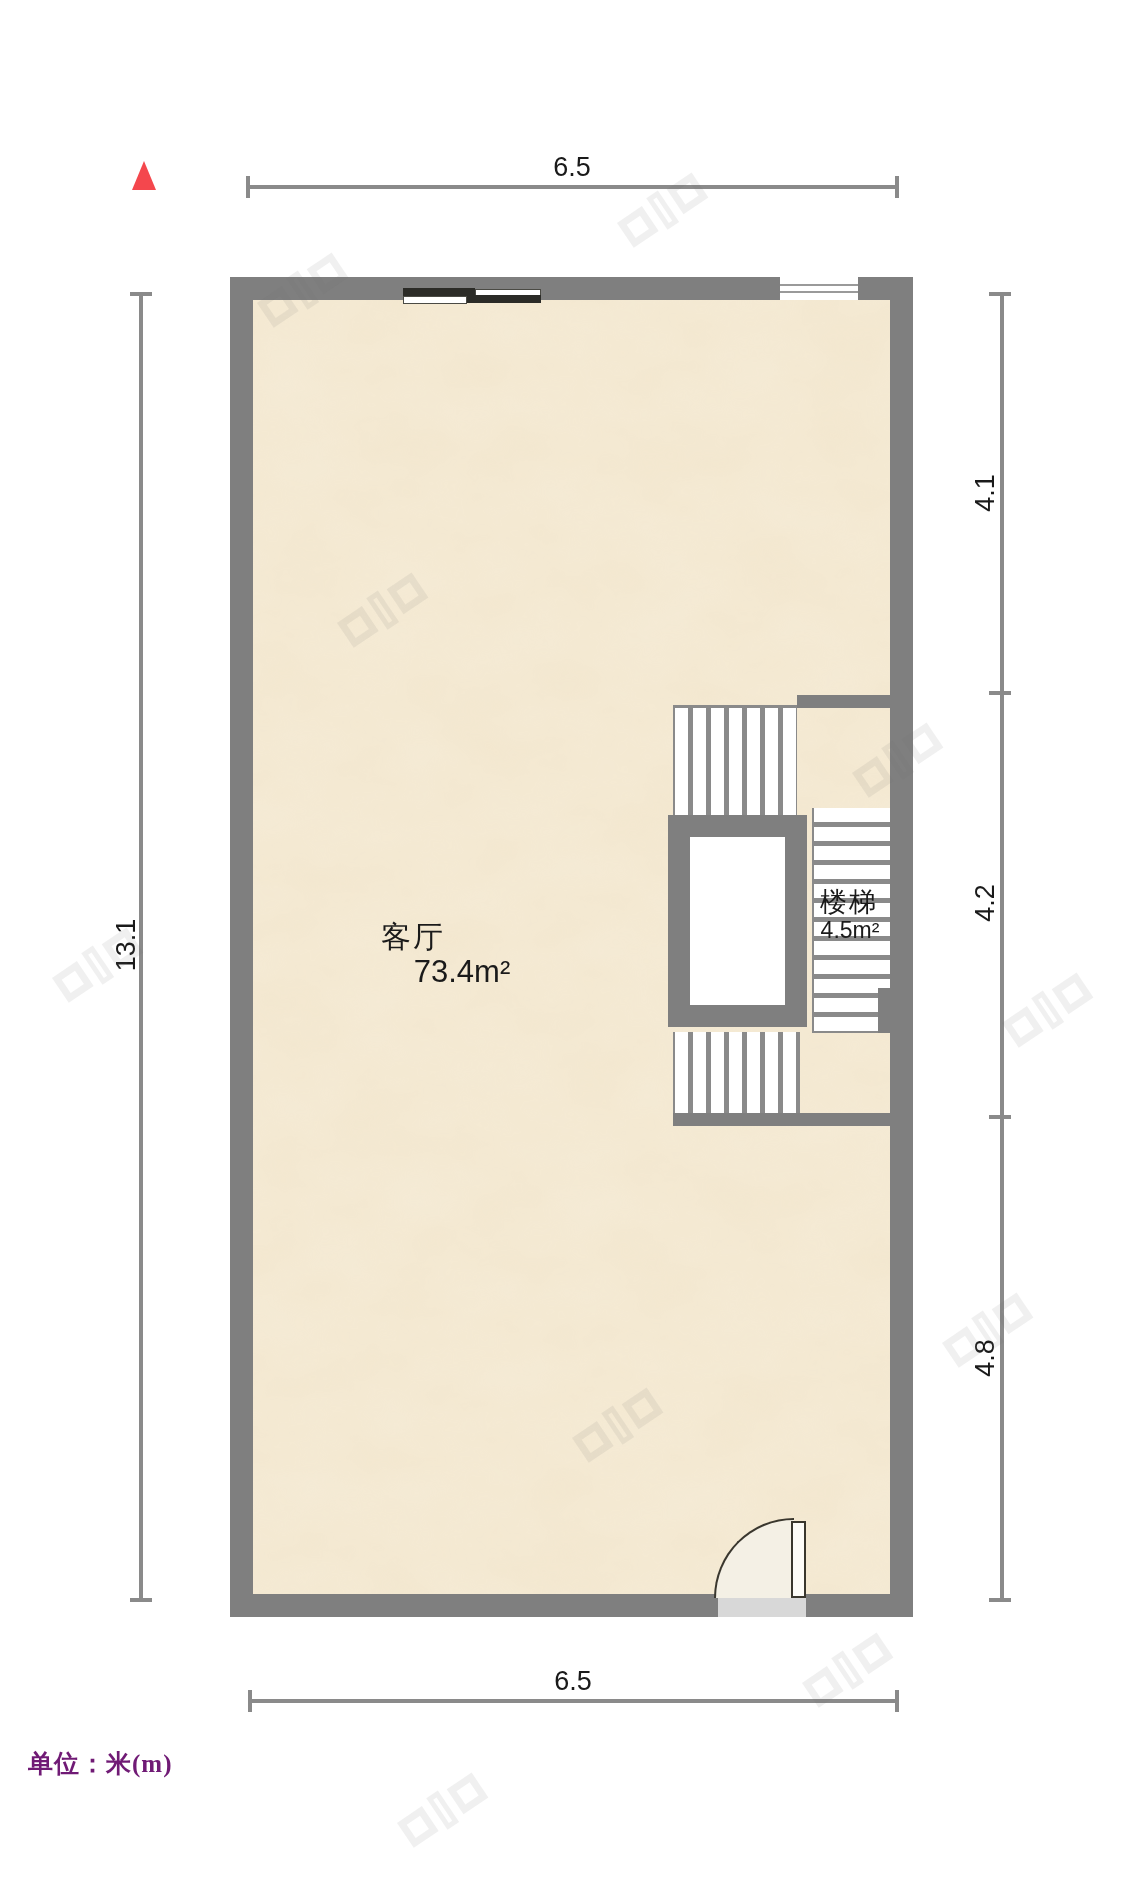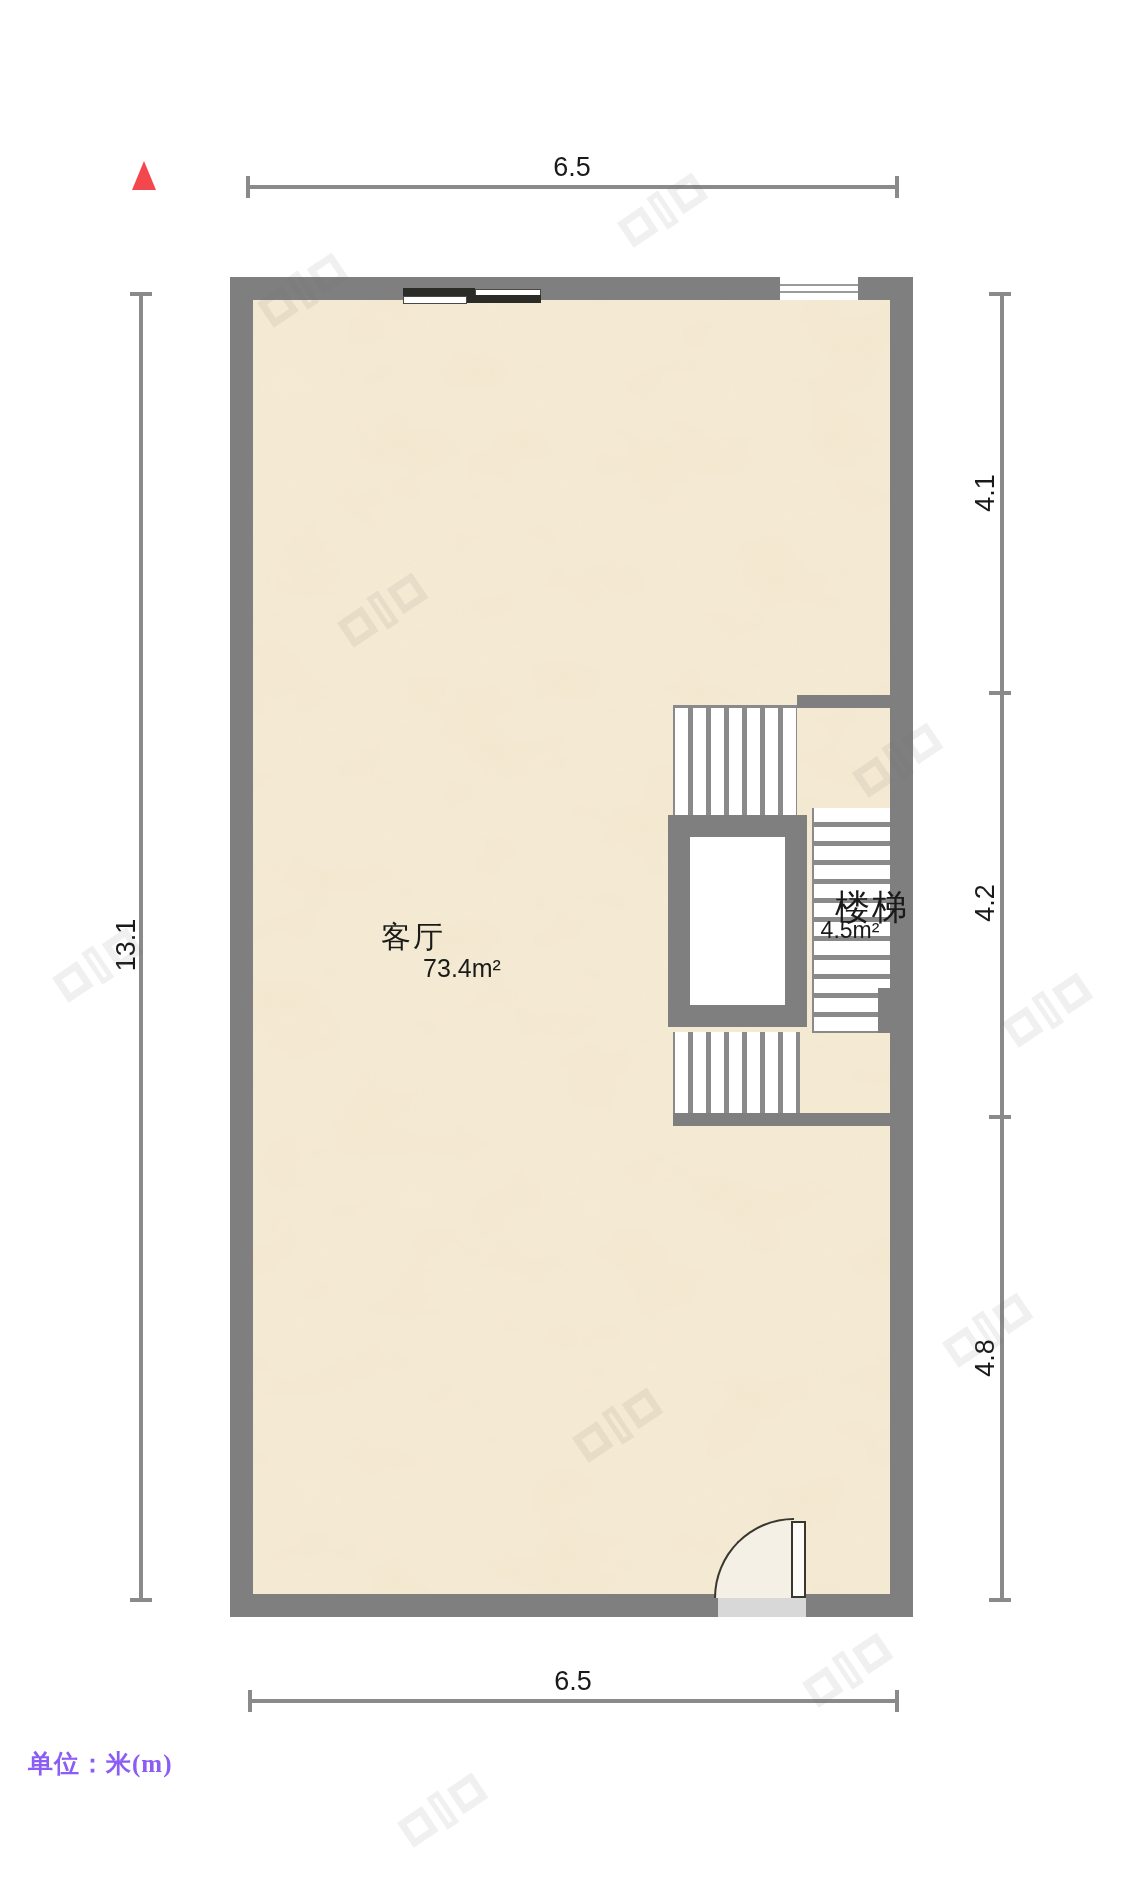--- a/index.html
+++ b/index.html
@@ -39,29 +39,29 @@
   
   .dim{background:var(--dim_line,#8a8a8a);}
   .dim-h{height:4px;}
   .dim-v{width:4px;}
   .tick-v{width:4px;height:22px;}
   .tick-h{width:22px;height:4px;}
   .dim-label{font-size:27px;text-align:center;}
   .rot{transform:rotate(-90deg);transform-origin:center center;width:120px;height:40px;line-height:40px;}
   
   .room-name{font-size:30px;letter-spacing:2px;}
-  .room-area{font-size:25px;text-align:center;}
-  .stair-name{font-size:35px;text-align:right;letter-spacing:2px;}
+  .room-area{font-size:31px;text-align:center;}
+  .stair-name{font-size:27px;text-align:center;letter-spacing:2px;}
   .stair-area{font-size:23px;text-align:center;}
   
   .north{left:132px;top:161px;width:0;height:0;border-left:12px solid transparent;
          border-right:12px solid transparent;border-bottom:29px solid var(--north,#f4474d);}
   
   .footer{left:28px;top:1748px;width:1090px;font-family:"Liberation Serif","DejaVu Serif",serif;
-          font-weight:700;font-size:25px;line-height:31px;color:#8b5cf6;letter-spacing:1px;}
+          font-weight:700;font-size:25px;line-height:31px;color:#701a75;letter-spacing:1px;}
   
   .wm{width:180px;height:60px;transform:rotate(-34deg);color:rgba(110,110,110,0.10);
       display:flex;align-items:center;gap:8px;pointer-events:none;}
   .wm i{display:block;width:30px;height:30px;border:7px solid currentColor;box-sizing:border-box;}
   .wm i.t{width:14px;height:38px;border-width:5px;}
 </style>
 </head>
 <body>
 
 <div id="stage">

